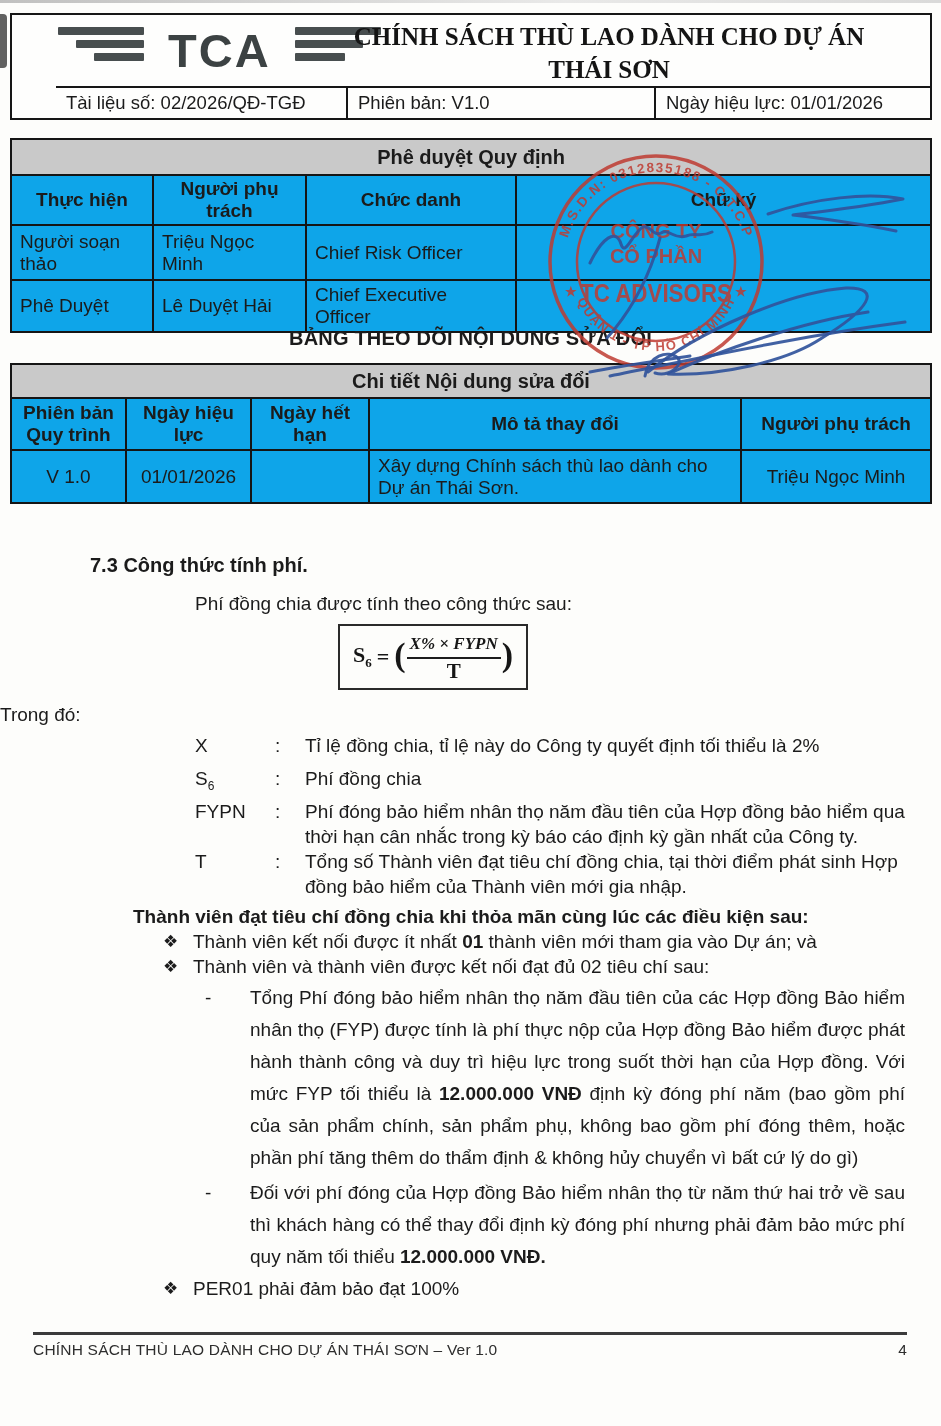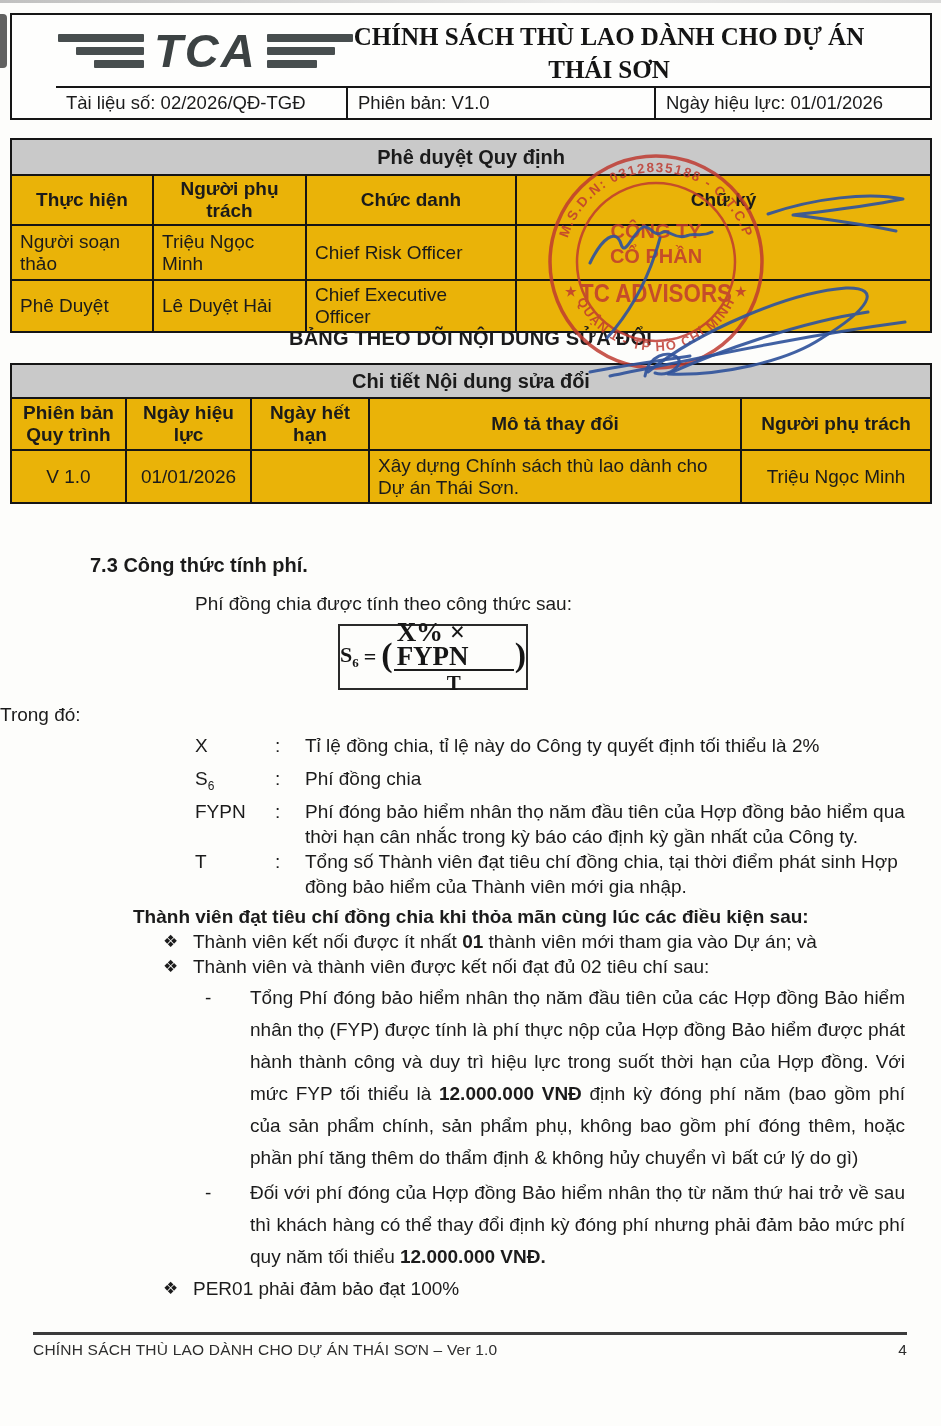--- a/index.html
+++ b/index.html
@@ -11,41 +11,41 @@
   
   .scan-top{position:absolute;left:0;top:0;width:941px;height:3px;
     background:linear-gradient(90deg,#8f8f8f,#d9d9d9 60%,#bdbdbd);opacity:.55;}
   .scan-blob{position:absolute;left:0;top:14px;width:7px;height:54px;background:#2c2c2c;
     border-radius:0 4px 4px 0;opacity:.75;}
 
   
   .hdr{position:absolute;left:10px;top:13px;width:918px;border:2px solid #161616;background:#fefefd;}
   .hdr-top{height:71px;display:flex;align-items:stretch;}
   .logo-box{width:276px;display:flex;align-items:center;}
-  .logo{display:flex;align-items:center;gap:10px;margin-left:46px;font-style:italic;}
+  .logo{display:flex;align-items:flex-start;gap:24px;margin-left:46px;}
   .wing{display:flex;flex-direction:column;gap:5px;}
   .wing.left{align-items:flex-end;}
   .wing.right{align-items:flex-start;}
   .wing i{display:block;height:8px;background:#484e4f;border-radius:1px;}
   .wing.left .b1,.wing.right .b1{width:86px;}
   .wing.left .b2,.wing.right .b2{width:68px;}
   .wing.left .b3,.wing.right .b3{width:50px;}
   .logo-text{font-size:47px;font-weight:bold;letter-spacing:2px;color:#3c4243;line-height:1;}
   .title-box{flex:1;text-align:center;font-family:"Liberation Serif", serif;
     font-weight:bold;font-size:25px;line-height:33px;padding-top:5px;color:#141414;}
   .trang-box{width:158px;border-left:2px solid #161616;display:flex;align-items:center;
     justify-content:flex-end;padding-right:14px;font-size:18px;}
   .hdr-bottom{height:30px;border-top:2px solid #161616;display:flex;align-items:stretch;font-size:18.5px;margin-left:44px;}
   .hcell{display:flex;align-items:center;padding-left:10px;}
   .hc1{width:280px;}
   .hc2{width:296px;border-left:2px solid #161616;}
   .hc3{flex:1;border-left:2px solid #161616;}
 
   
-  table{border-collapse:collapse;table-layout:fixed;background:#eab308;}
+  table{border-collapse:collapse;table-layout:fixed;background:#0ea5e9;}
   td,th{border:2px solid #151515;font-size:19px;font-weight:normal;vertical-align:middle;
     padding:2px 8px;overflow:hidden;}
   .tbl-title{background:#c9c9c9;font-weight:bold;font-size:20px;text-align:center;}
   .th-c{font-weight:bold;text-align:center;}
   .approval{position:absolute;left:10px;top:138px;width:920px;z-index:1;}
   .revision{position:absolute;left:10px;top:363px;width:920px;z-index:1;}
   .cell-c{text-align:center;}
   .rev-heading{position:absolute;left:0;top:327px;width:941px;text-align:center;
     font-weight:bold;font-size:20px;z-index:1;letter-spacing:.2px;}
 
@@ -59,21 +59,21 @@
   .content{position:absolute;left:0;top:552px;width:941px;font-size:19px;z-index:2;}
   .sec-head{margin-left:90px;font-weight:bold;font-size:20px;line-height:26px;}
   .sec-intro{margin-left:195px;margin-top:13px;line-height:25px;}
   .formula-box{margin-left:338px;margin-top:8px;width:186px;height:62px;border:2px solid #2a2a2a;
     display:flex;align-items:center;justify-content:center;
     font-family:"Liberation Serif", serif;font-weight:bold;font-size:22px;color:#161616;}
   .f-lhs sub{font-size:13px;}
   .f-eq{margin:0 5px;}
   .paren{font-size:34px;font-weight:bold;line-height:1;transform:translateY(-2px);}
   .frac{display:inline-flex;flex-direction:column;align-items:center;margin:0 1px;}
-  .frac .num{padding:0 3px 1px;border-bottom:2px solid #1c1c1c;font-size:27px;line-height:24px;}
+  .frac .num{padding:0 3px 1px;border-bottom:2px solid #1c1c1c;font-size:17px;line-height:24px;font-style:italic;}
   .frac .den{padding-top:1px;font-size:21px;line-height:23px;}
   .where{margin-top:12px;line-height:25px;}
   .defs{margin-left:195px;margin-top:6px;}
   .def{display:flex;line-height:25px;}
   .dt{width:80px;flex:none;}
   .dt sub{font-size:12px;}
   .dc{width:30px;flex:none;}
   .dd{width:612px;flex:none;}
   .crit-head{margin-left:133px;margin-top:5px;font-weight:bold;line-height:25px;}
   .li{display:flex;line-height:25px;margin-top:0;}

